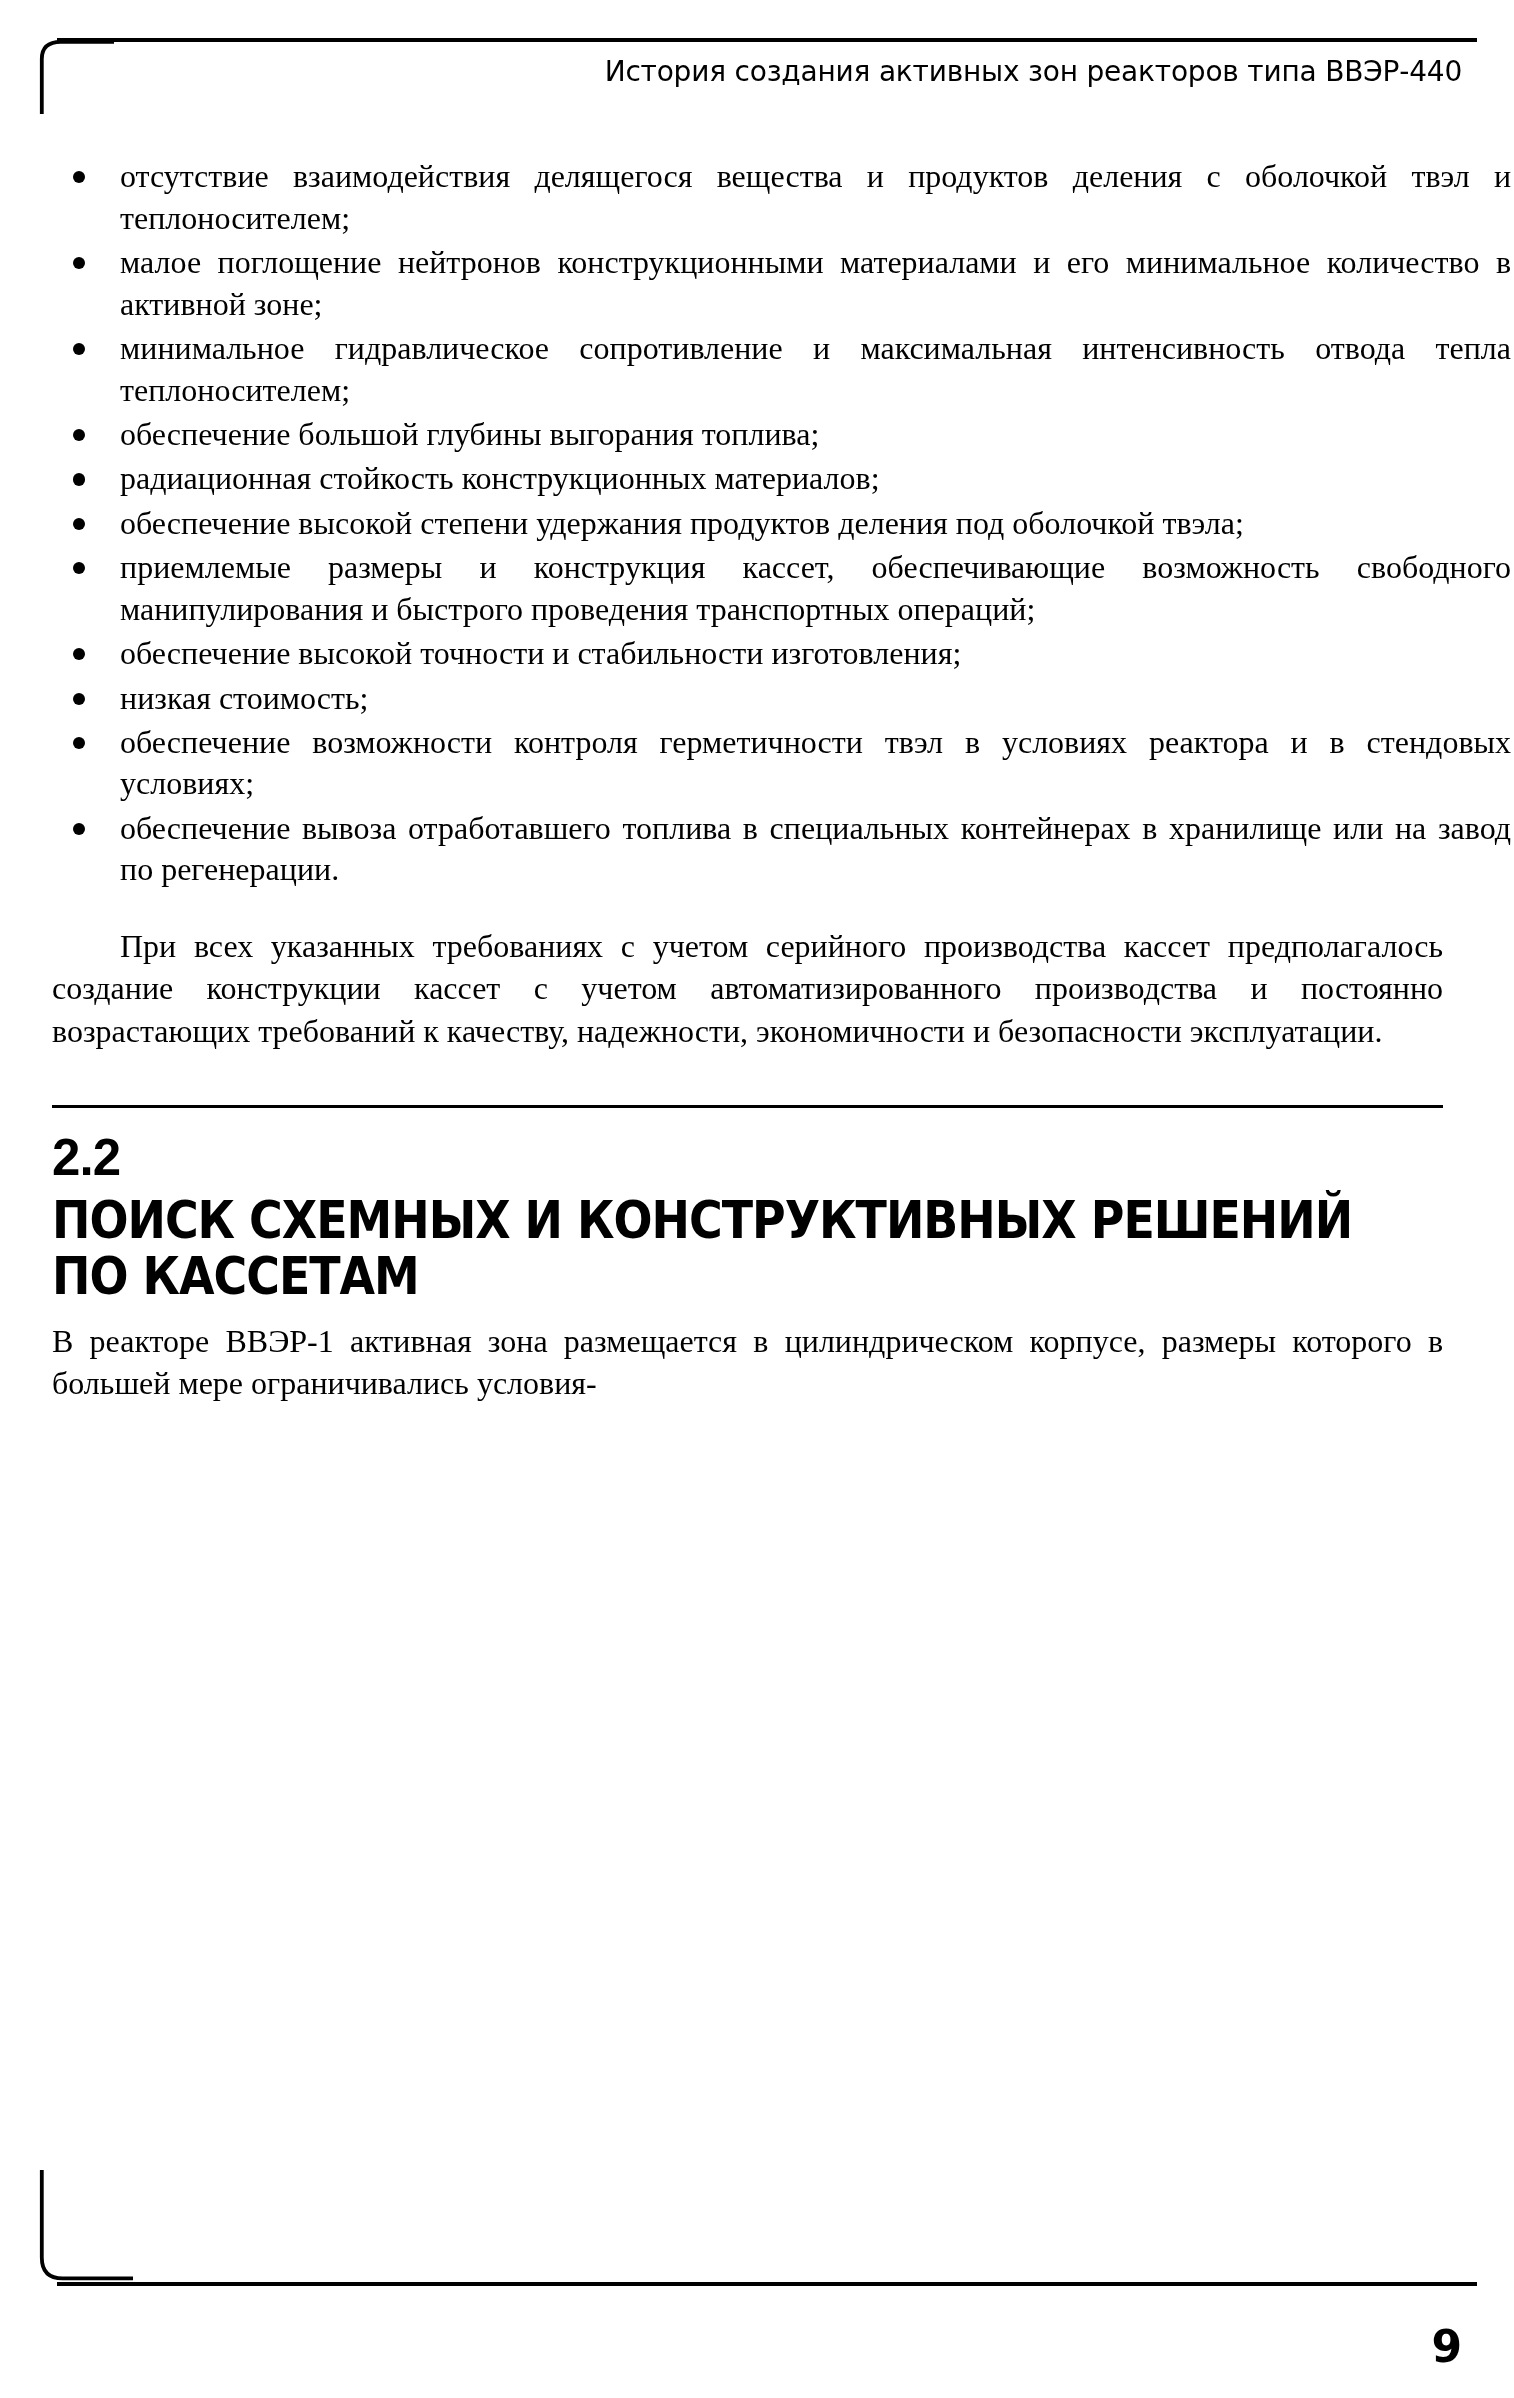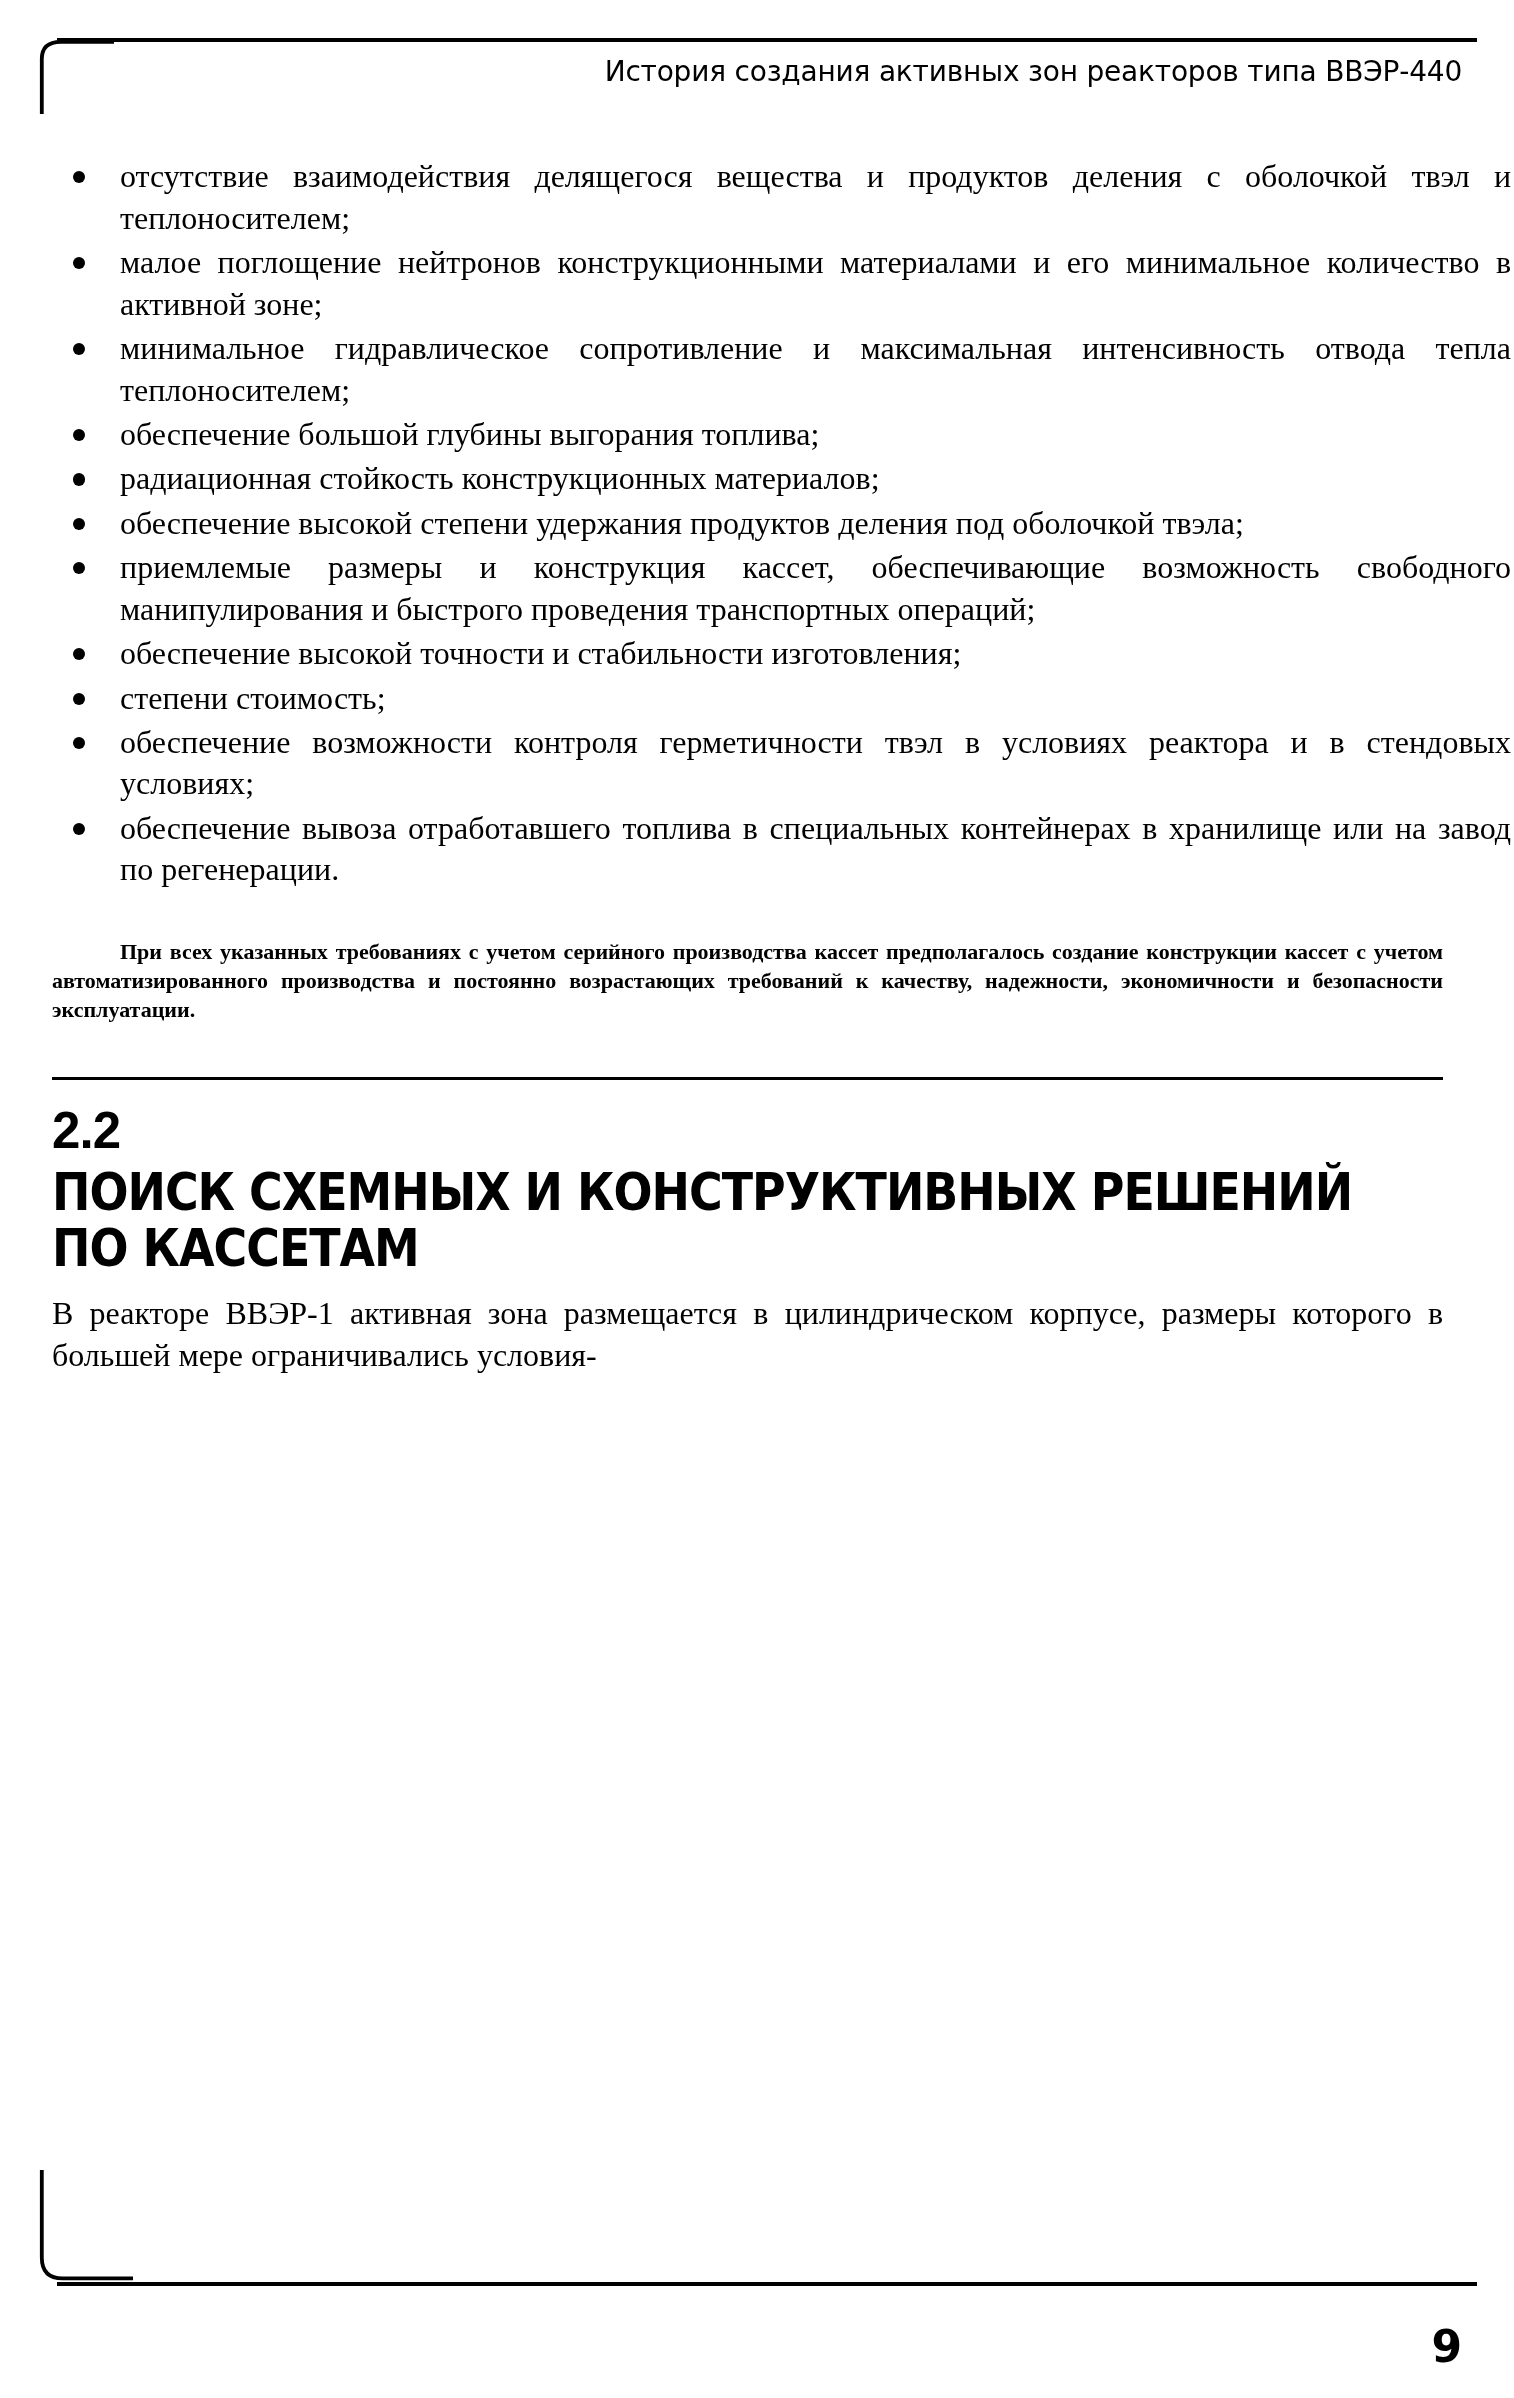--- a/index.html
+++ b/index.html
@@ -96,27 +96,26 @@
     position: absolute;
     left: 21px;
     top: 15px;
     width: 12.3px;
     height: 12.3px;
     border-radius: 50%;
     background: #000;
   }
 
   .para {
-    font-size: 22px;
+    font-size: 32px;
     line-height: 1.32;
     text-align: justify;
     text-indent: 68px;
-    margin: 46px 0 0 0;
-    width: 1391px;
-    font-weight: bold;
+    margin: 34px 0 0 0;
+    width: 1391px;
   }
 
   
   .section-rule {
     margin-top: 53px;
     width: 1391px;
     height: 2.8px;
     background: #000;
   }
   .section-num {
@@ -182,21 +181,21 @@
 
     <ul class="bullets">
       <li>отсутствие взаимодействия делящегося вещества и продуктов деления с оболочкой твэл и теплоносителем;</li>
       <li>малое поглощение нейтронов конструкционными материалами и его минимальное количество в активной зоне;</li>
       <li>минимальное гидравлическое сопротивление и максимальная интенсивность отвода тепла теплоносителем;</li>
       <li>обеспечение большой глубины выгорания топлива;</li>
       <li>радиационная стойкость конструкционных материалов;</li>
       <li>обеспечение высокой степени удержания продуктов деления под оболочкой твэла;</li>
       <li>приемлемые размеры и конструкция кассет, обеспечивающие возможность свободного манипулирования и быстрого проведения транспортных операций;</li>
       <li>обеспечение высокой точности и стабильности изготовления;</li>
-      <li>степени стоимость;</li>
+      <li>низкая стоимость;</li>
       <li>обеспечение возможности контроля герметичности твэл в условиях реактора и в стендовых условиях;</li>
       <li>обеспечение вывоза отработавшего топлива в специальных контейнерах в хранилище или на завод по регенерации.</li>
     </ul>
 
     <p class="para">При всех указанных требованиях с учетом серийного производства кассет предполагалось создание конструкции кассет с учетом автоматизированного производства и постоянно возрастающих требований к качеству, надежности, экономичности и безопасности эксплуатации.</p>
 
     <div class="section-rule"></div>
 
     <div class="section-num">2.2</div>
     <div class="section-title">ПОИСК СХЕМНЫХ И КОНСТРУКТИВНЫХ РЕШЕНИЙ ПО КАССЕТАМ</div>

